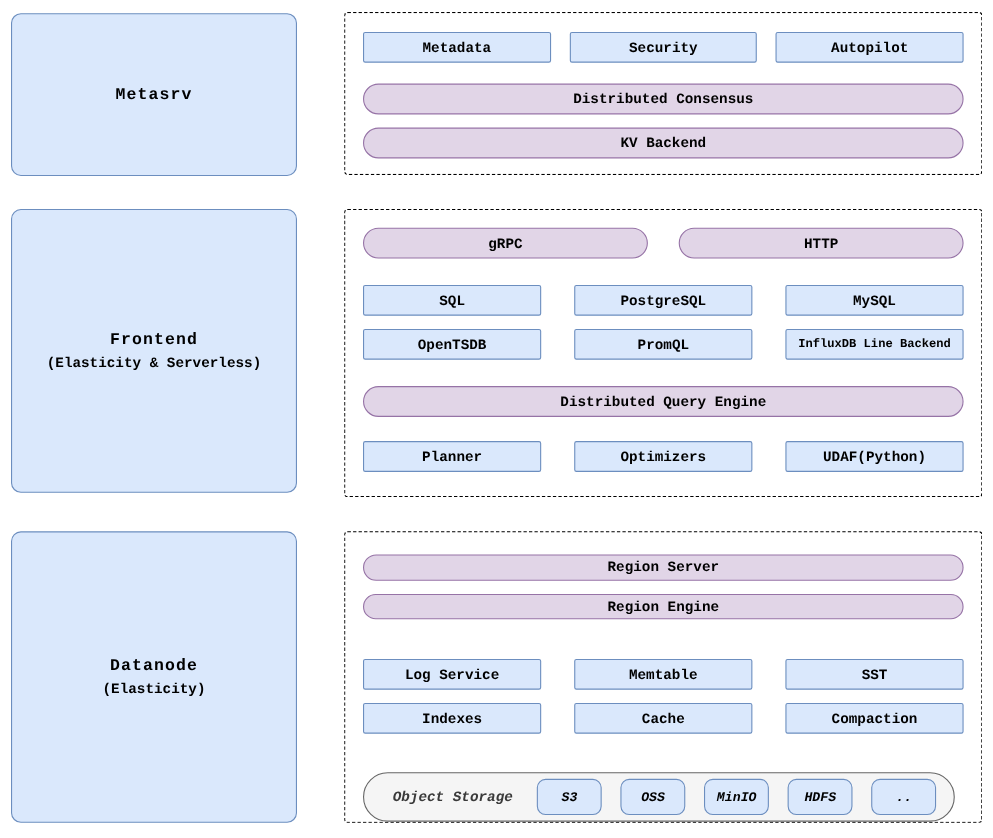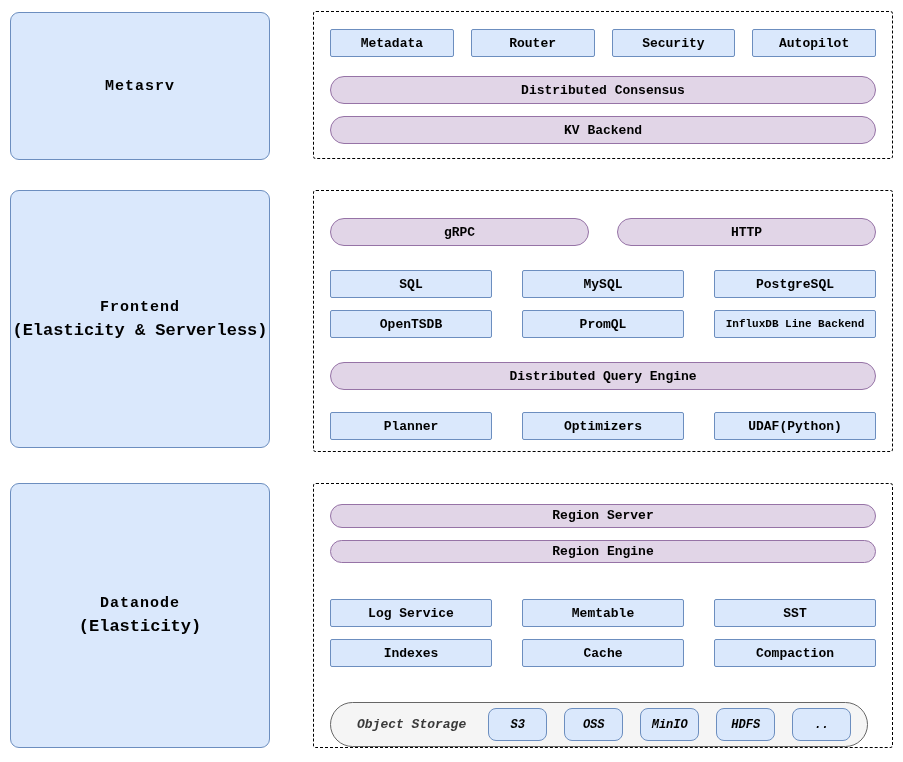--- a/index.html
+++ b/index.html
@@ -20,30 +20,30 @@
   .big-node{
     position:absolute;left:10px;width:260px;
     background:var(--blue-fill);border:1px solid var(--blue-border);
     border-radius:9px;display:flex;flex-direction:column;
     align-items:center;justify-content:center;text-align:center;
   }
   #node-metasrv{top:12px;height:148px;}
   #node-frontend{top:190px;height:258px;}
   #node-datanode{top:483px;height:265px;}
   .big-title{font-size:15px;letter-spacing:1px;}
-  .big-sub{font-size:17px;margin-top:5px;}
+  .big-sub{font-size:13px;margin-top:5px;}
 
   
   .panel{
     position:absolute;left:313px;width:580px;
     border:1px dashed var(--dash-border);border-radius:3px;
     padding:0 16px;display:flex;flex-direction:column;align-items:stretch;
   }
   #panel-metasrv{top:11px;height:148px;padding-top:17px;}
-  #panel-frontend{top:190px;height:262px;padding-top:27px;}
+  #panel-frontend{top:190px;height:262px;padding-top:16px;}
   #panel-datanode{top:483px;height:265px;padding-top:20px;}
 
   .row{display:flex;}
   .gap17{gap:17px;}
   .gap28{gap:28px;}
   .gap30{gap:30px;}
   .mt12{margin-top:12px;}
   .mt18{margin-top:35px;font-style:italic;}
   .mt19{margin-top:19px;}
   .mt20{margin-top:36px;}
@@ -95,37 +95,36 @@
   </div>
 
   <div class="big-node" id="node-datanode">
     <div class="big-title">Datanode</div>
     <div class="big-sub">(Elasticity)</div>
   </div>
 
   <div class="panel" id="panel-metasrv">
     <div class="row gap17">
       <div class="box">Metadata</div>
-      <div class="box">Router</div>
       <div class="box">Security</div>
       <div class="box">Autopilot</div>
     </div>
     <div class="pill mt19">Distributed Consensus</div>
     <div class="pill mt12">KV Backend</div>
   </div>
 
   <div class="panel" id="panel-frontend">
     <div class="row gap28">
       <div class="pill flex1">gRPC</div>
       <div class="pill flex1">HTTP</div>
     </div>
     <div class="row gap30 mt24">
       <div class="box">SQL</div>
+      <div class="box">PostgreSQL</div>
       <div class="box">MySQL</div>
-      <div class="box">PostgreSQL</div>
     </div>
     <div class="row gap30 mt12">
       <div class="box">OpenTSDB</div>
       <div class="box">PromQL</div>
       <div class="box small-text">InfluxDB Line Backend</div>
     </div>
     <div class="pill mt24">Distributed Query Engine</div>
     <div class="row gap30 mt22">
       <div class="box">Planner</div>
       <div class="box">Optimizers</div>

